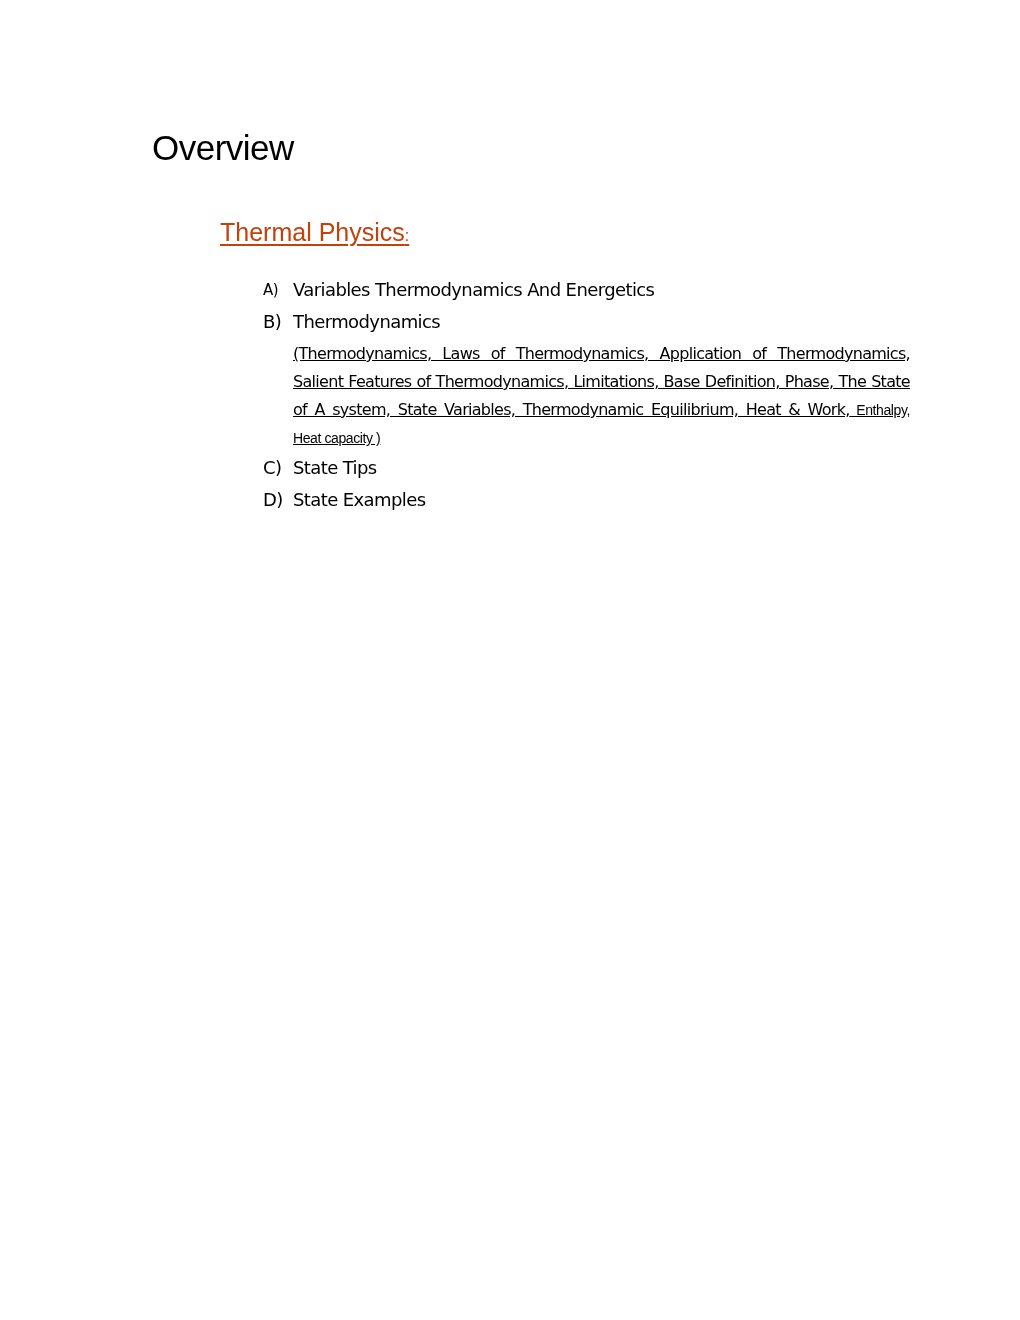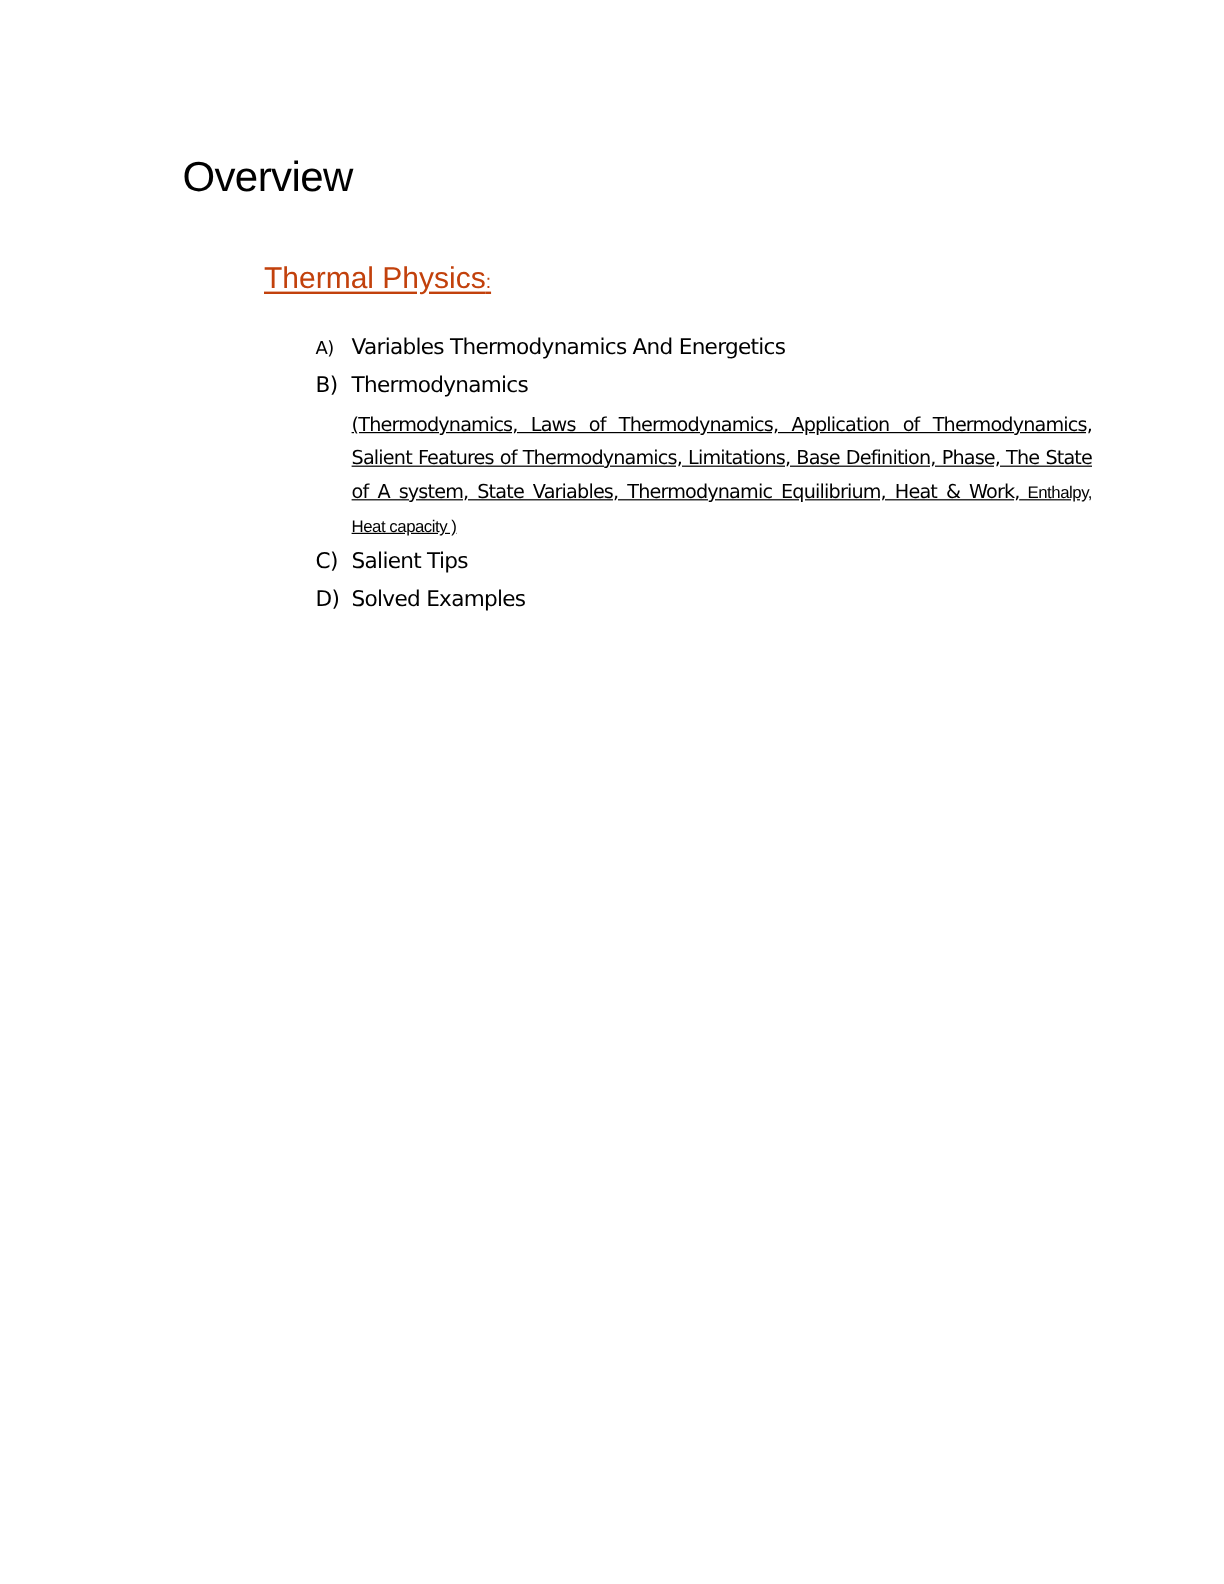--- a/index.html
+++ b/index.html
@@ -39,19 +39,19 @@
     <span class="toc-marker small">A)</span>
     <span>Variables Thermodynamics And Energetics</span>
   </div>
   <div class="toc-item" style="top:32px;">
     <span class="toc-marker">B)</span>
     <span>Thermodynamics</span>
   </div>
   <div class="toc-desc"><span>(Thermodynamics, Laws of Thermodynamics, Application of Thermodynamics, Salient Features of Thermodynamics, Limitations, Base Definition, Phase, The State of A system, State Variables, Thermodynamic Equilibrium, Heat &amp; Work,</span><span class="small"> Enthalpy, Heat capacity )</span></div>
   <div class="toc-item" style="top:178px;">
     <span class="toc-marker">C)</span>
-    <span>Salient Tips</span>
+    <span>State Tips</span>
   </div>
   <div class="toc-item" style="top:210px;">
     <span class="toc-marker">D)</span>
-    <span>Solved Examples</span>
+    <span>State Examples</span>
   </div>
 </div>
 
 </body></html>

